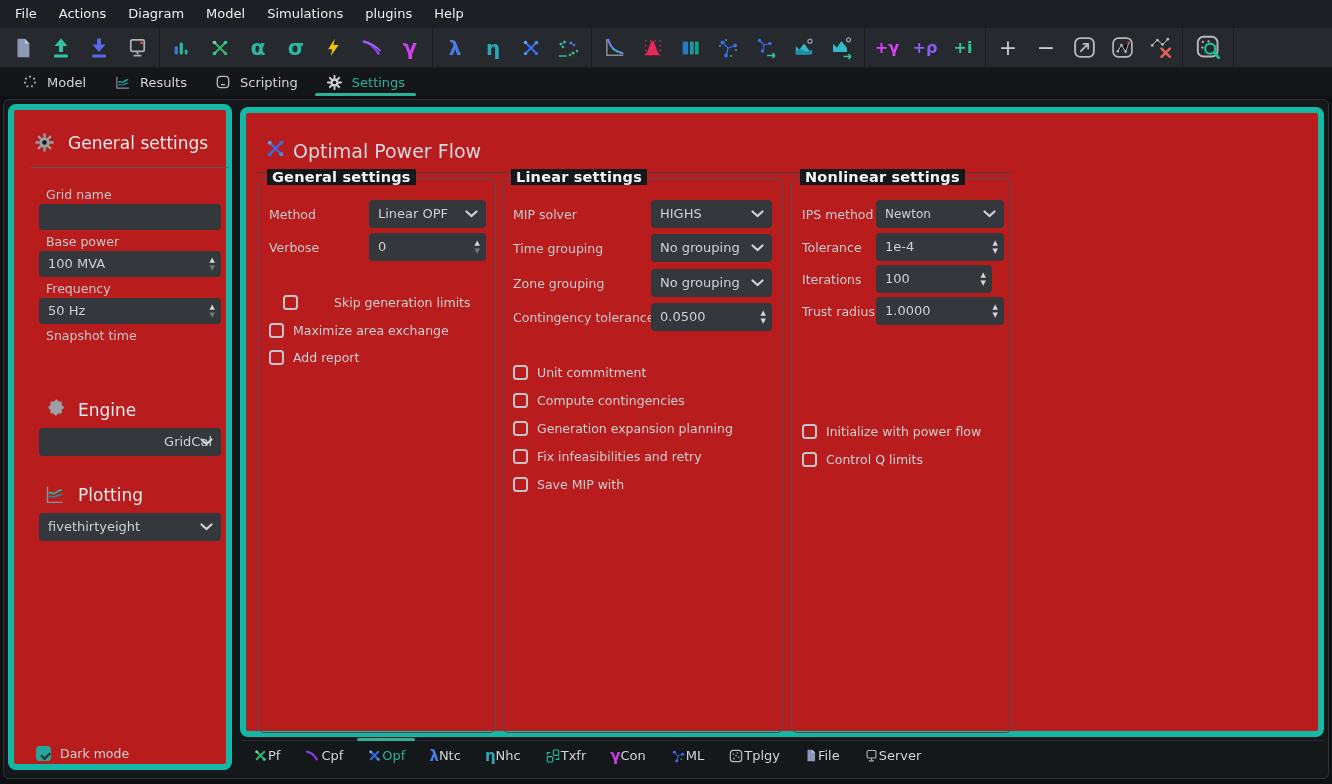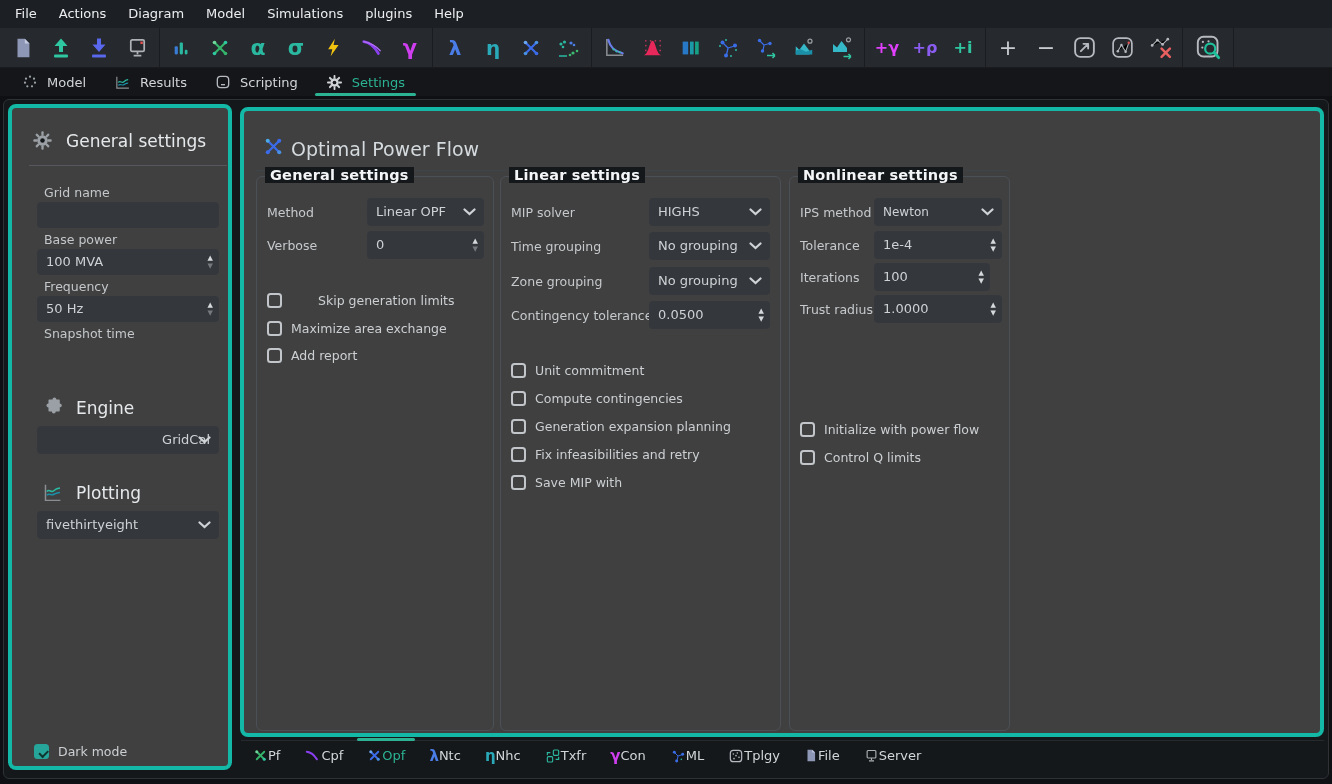--- a/index.html
+++ b/index.html
@@ -24,21 +24,21 @@
   
   .tabstrip { position:absolute; left:0; top:68px; width:1332px; height:28px;
     background:#141619; display:flex; align-items:center; padding-left:8px; }
   .ttab { position:relative; height:28px; display:flex; align-items:center; gap:9px; padding:0 14px; color:#d2d5d8; }
   .ttab.active { color:#2bb394; }
   .ttab.active::after { content:""; position:absolute; left:3px; right:3px; bottom:0; height:3px; background:#2bb394; border-radius:2px; }
   
   .outer { position:absolute; left:3px; top:99px; width:1326px; height:680px;
     background:#15181b; border:1px solid #2e3237; border-radius:6px; }
   
-  .panel { position:absolute; background:#404040; border:4px solid #14b8a6; border-radius:8px; }
+  .panel { position:absolute; background:#b91c1c; border:6px solid #14b8a6; border-radius:8px; }
   #sidebar { left:8px; top:104px; width:224px; height:666px; }
   #mainpanel { left:240px; top:107px; width:1084px; height:630px; }
   
   .sechead { position:absolute; display:flex; align-items:center; gap:13px; color:#e6e9eb; font-size:17px; }
   .shr { position:absolute; left:17px; width:198px; height:1px; background:#55595e; }
   .flabel { position:absolute; font-size:12.5px; color:#c3c7ca; }
   .field { position:absolute; background:#34383d; border-radius:4px; height:26px;
     line-height:26px; padding:0 9px; font-size:13px; color:#ced2d5; }
   .field .val { display:inline-block; }
   .arrows { position:absolute; right:6px; top:0; bottom:0; display:flex; flex-direction:column; justify-content:center; gap:1px; line-height:1; }
@@ -503,21 +503,21 @@
         </span>
     </div>
     <div class="grow-label" style="left:10px; top:61px;">Verbose</div>
     <div class="field" style="left:110px; top:54px; width:117px; height:28px; line-height:28px;">
       <span class="val">0</span>
       <span class="arrows dimdown">
           <span>▲</span>
           <span>▼</span>
         </span>
     </div>
-    <div class="cbrow" style="left:10px; top:116px;gap:36px;">
+    <div class="cbrow" style="left:24px; top:116px;gap:36px;">
       <span class="cb"></span>
       <span>Skip generation limits</span>
     </div>
     <div class="cbrow" style="left:10px; top:144px;text-align:center;">
       <span class="cb"></span>
       <span>Maximize area exchange</span>
     </div>
     <div class="cbrow" style="left:10px; top:171px;">
       <span class="cb"></span>
       <span>Add report</span>

